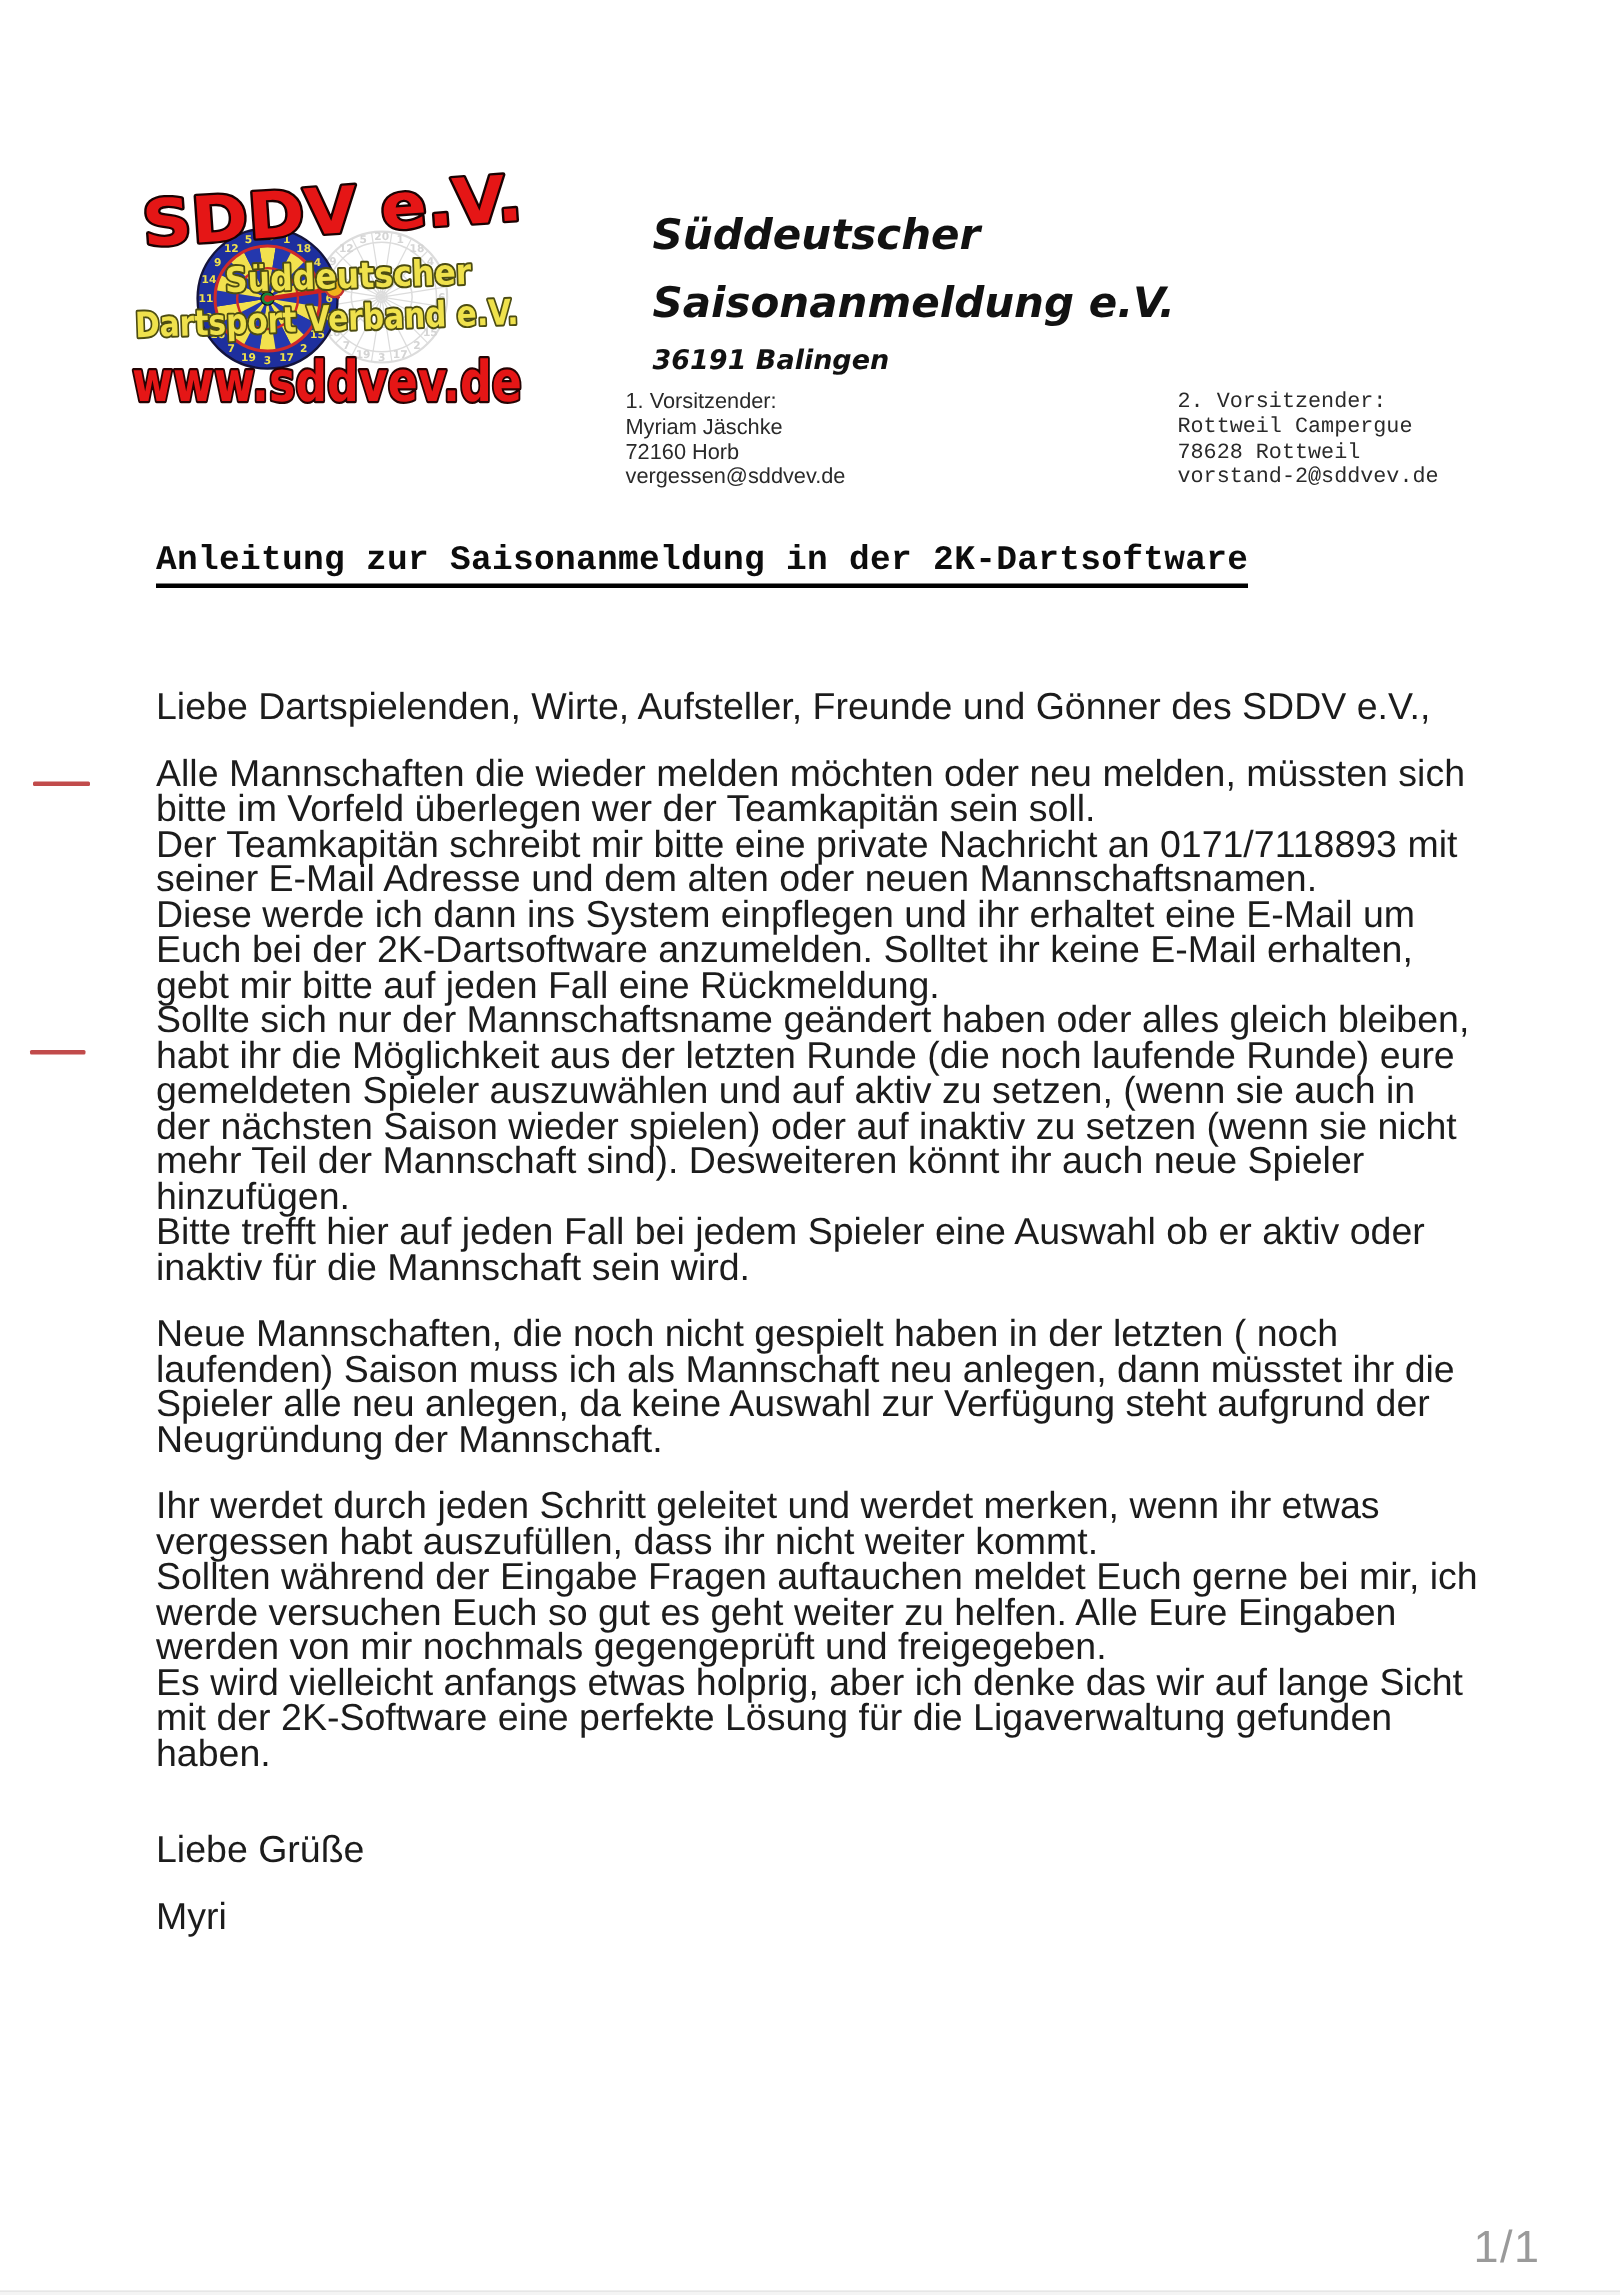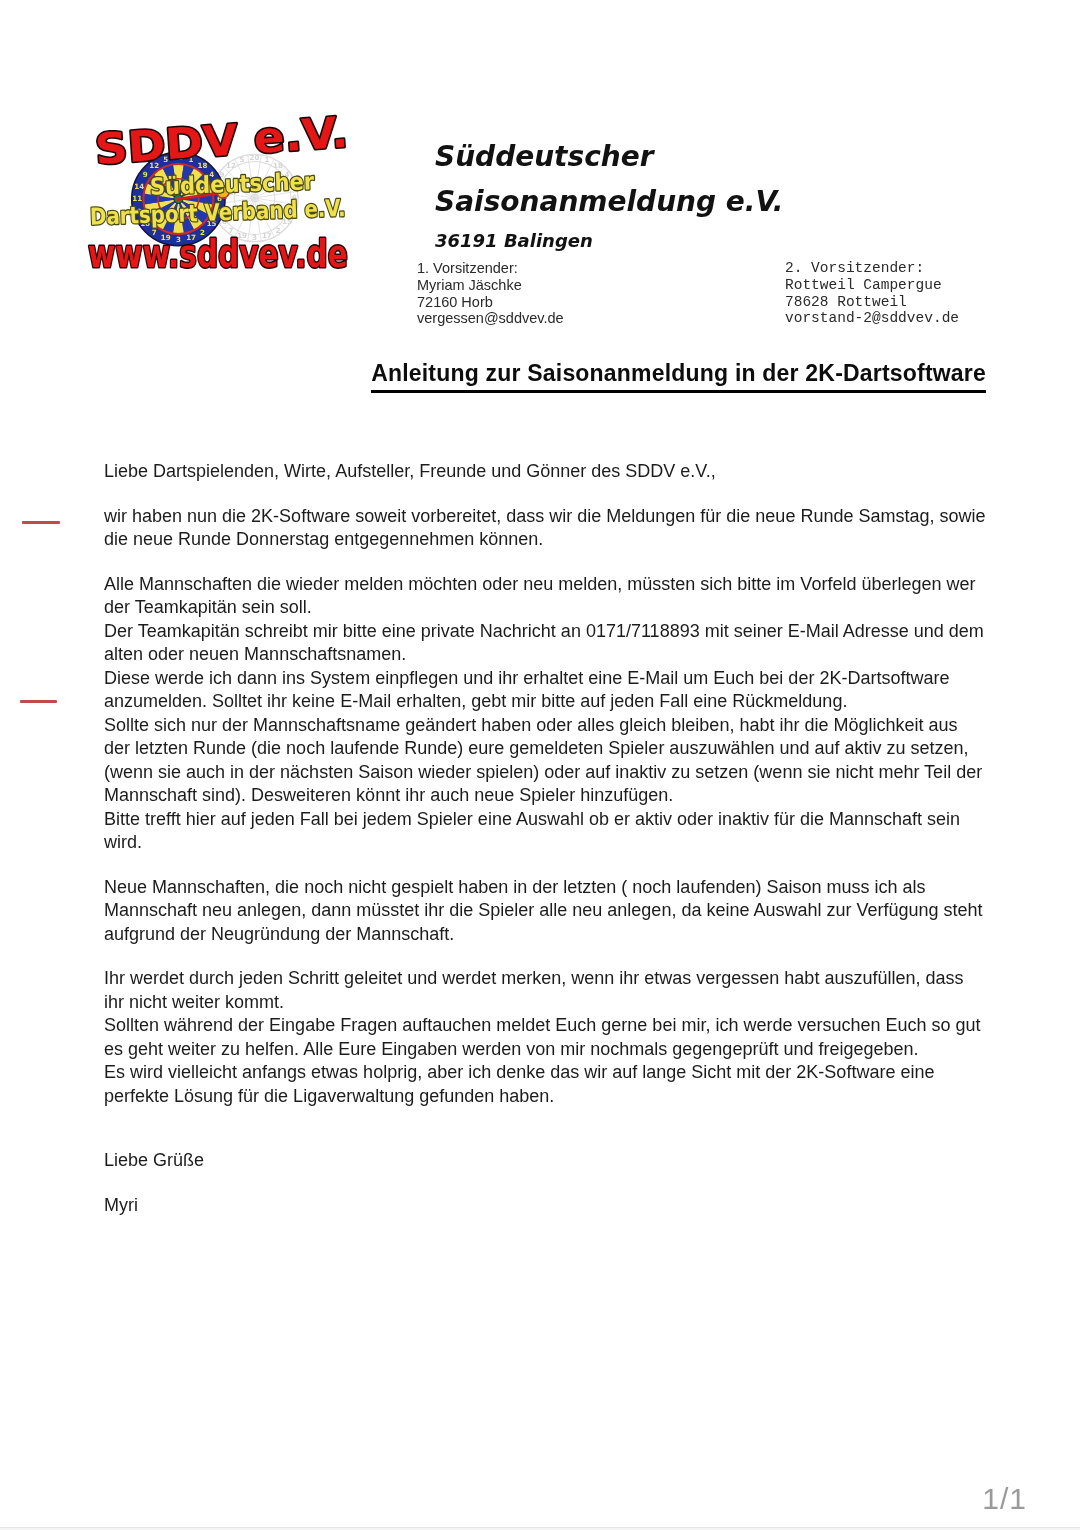--- a/index.html
+++ b/index.html
@@ -29,27 +29,27 @@
   .org-block { position:absolute; left:435px; top:134px;
                font-family:"DejaVu Sans",sans-serif; font-style:italic; font-weight:bold; color:#121212; }
   .org-line { font-size:28px; line-height:45px; white-space:nowrap; }
   .org-city { font-size:18px; line-height:24px; margin-top:5px; }
 
   .contact { position:absolute; top:260px; font-size:14.5px; line-height:16.8px; color:#2a2a2a; }
   .contact-1 { left:417px; }
   .contact-2 { left:785px;font-family:Liberation Mono, monospace; }
 
   
-  .title-row { position:absolute; left:104px; top:360px; width:882px; text-align:right; }
+  .title-row { position:absolute; left:104px; top:360px; width:882px; text-align:left;font-family:Liberation Mono, monospace; }
   .title-row .t { display:inline-block; font-size:23px; font-weight:bold; letter-spacing:.2px;
                   color:#0d0d0d; border-bottom:3px solid #000; padding-bottom:3px; }
 
   
   main { position:absolute; left:104px; top:460px; width:882px;
-         font-size:18px; line-height:23.5px; color:#1c1c1c; }
+         font-size:25px; line-height:23.5px; color:#1c1c1c; }
   main p { margin:0 0 21px 0; }
   main p.gap2 { margin-top:41px; }
   p.hl .sent { background:var(--hl,#ffff00); font-weight:bold; padding:1px 0; }
 
   
   .margin-mark { position:absolute; height:3px; border-radius:1px; background:var(--mark,#c14b4b); }
   .mark-1 { left:22px; top:521px; width:38px; }
   .mark-2 { left:20px; top:700px; width:37px; }
 
   
@@ -195,21 +195,20 @@
       <div>vorstand-2@sddvev.de</div>
     </div>
   </header>
 
   <div class="title-row">
     <span class="t">Anleitung zur Saisonanmeldung in der 2K-Dartsoftware</span>
   </div>
 
   <main id="body-container">
       <p class=""><span class="sent">Liebe Dartspielenden, Wirte, Aufsteller, Freunde und Gönner des SDDV e.V.,</span></p>
-      <p class=""><span class="sent">wir haben nun die 2K-Software soweit vorbereitet, dass wir die Meldungen für die neue Runde Samstag, sowie die neue Runde Donnerstag entgegennehmen können.</span></p>
       <p class=""><span class="sent">Alle Mannschaften die wieder melden möchten oder neu melden, müssten sich bitte im Vorfeld überlegen wer der Teamkapitän sein soll.</span><br><span class="sent">Der Teamkapitän schreibt mir bitte eine private Nachricht an 0171/7118893 mit seiner E-Mail Adresse und dem alten oder neuen Mannschaftsnamen.</span><br><span class="sent">Diese werde ich dann ins System einpflegen und ihr erhaltet eine E-Mail um Euch bei der 2K-Dartsoftware anzumelden. Solltet ihr keine E-Mail erhalten, gebt mir bitte auf jeden Fall eine Rückmeldung.</span><br><span class="sent">Sollte sich nur der Mannschaftsname geändert haben oder alles gleich bleiben, habt ihr die Möglichkeit aus der letzten Runde (die noch laufende Runde) eure gemeldeten Spieler auszuwählen und auf aktiv zu setzen, (wenn sie auch in der nächsten Saison wieder spielen) oder auf inaktiv zu setzen (wenn sie nicht mehr Teil der Mannschaft sind). Desweiteren könnt ihr auch neue Spieler hinzufügen.</span><br><span class="sent">Bitte trefft hier auf jeden Fall bei jedem Spieler eine Auswahl ob er aktiv oder inaktiv für die Mannschaft sein wird.</span></p>
       <p class=""><span class="sent">Neue Mannschaften, die noch nicht gespielt haben in der letzten ( noch laufenden) Saison muss ich als Mannschaft neu anlegen, dann müsstet ihr die Spieler alle neu anlegen, da keine Auswahl zur Verfügung steht aufgrund der Neugründung der Mannschaft.</span></p>
       <p class=""><span class="sent">Ihr werdet durch jeden Schritt geleitet und werdet merken, wenn ihr etwas vergessen habt auszufüllen, dass ihr nicht weiter kommt.</span><br><span class="sent">Sollten während der Eingabe Fragen auftauchen meldet Euch gerne bei mir, ich werde versuchen Euch so gut es geht weiter zu helfen. Alle Eure Eingaben werden von mir nochmals gegengeprüft und freigegeben.</span><br><span class="sent">Es wird vielleicht anfangs etwas holprig, aber ich denke das wir auf lange Sicht mit der 2K-Software eine perfekte Lösung für die Ligaverwaltung gefunden haben.</span></p>
       <p class=" gap2"><span class="sent">Liebe Grüße</span></p>
       <p class=""><span class="sent">Myri</span></p>
     </main>
 
   <div class="page-indicator">1/1</div>
   <div class="bottom-edge"></div>
 </div>

